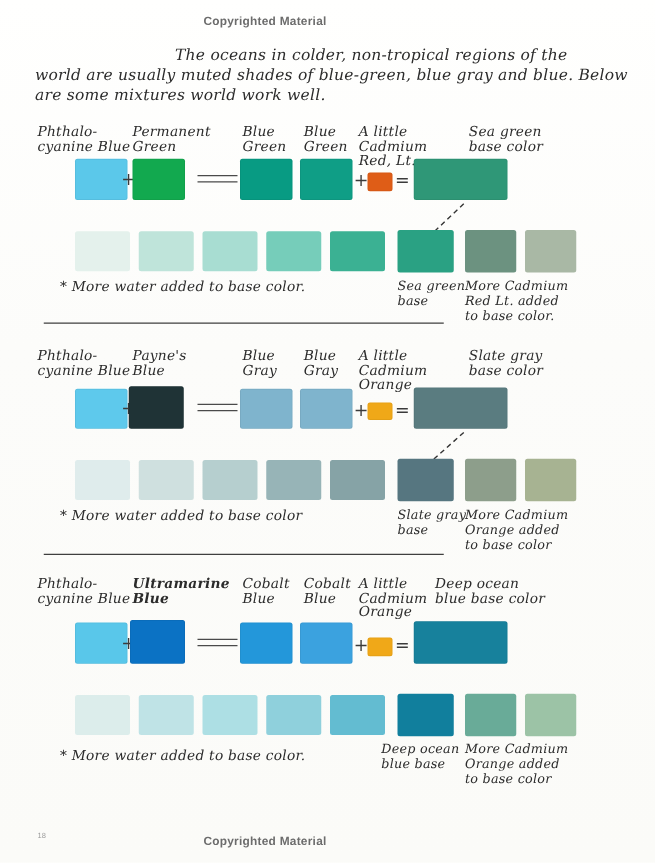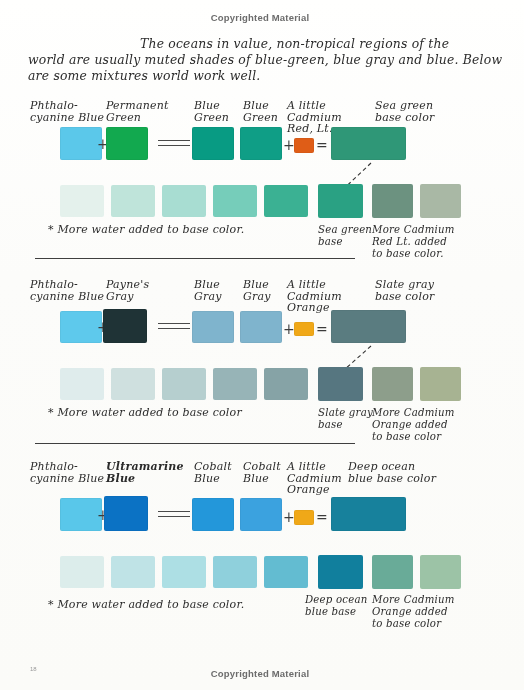--- a/index.html
+++ b/index.html
@@ -7,21 +7,21 @@
   body{
     width:524px;height:690px;position:relative;overflow:hidden;
     font-family:"DejaVu Sans", sans-serif;
     background:#fdfdfb;
   }
   .page{position:absolute;left:0;top:0;width:524px;height:690px;
         background:linear-gradient(180deg,#fffffe 0%,#fcfcfa 40%,#fbfbf8 100%);}
   .copyright{
     position:absolute;left:0;width:424px;text-align:center;
     font-family:"Liberation Sans", sans-serif;
-    font-size:9.5px;color:#6c6c6c;letter-spacing:.2px;font-weight:600;padding-left:48px;
+    font-size:9.5px;color:#6c6c6c;letter-spacing:.2px;font-weight:600;
   }
   .copyright.top{top:12px;}
   .copyright.bottom{top:668px;}
   .pagenum{
     position:absolute;left:30px;top:666px;font-size:6px;color:#9a9a9a;
     font-family:"Liberation Sans", sans-serif;
   }
 
   
   .hand{
@@ -63,21 +63,21 @@
   svg{display:block;overflow:visible;}
 </style>
 </head>
 <body>
 
 <div class="page">
 
   <div class="copyright top">Copyrighted Material</div>
 
   <div class="hand intro">
-    <div>The oceans in value, non-tropical regions of the</div>
+    <div>The oceans in colder, non-tropical regions of the</div>
     <div class="l2">world are usually muted shades of blue-green, blue gray and blue. Below</div>
     <div class="l3">are some mixtures world work well.</div>
   </div>
 
   <div class="sec" id="sec1" style="top:0">
 
     <div class="hand lbl" style="left:30px;top:100px;">Phthalo-
 cyanine Blue</div>
     <div class="hand lbl" style="left:106px;top:100px;">Permanent
 Green</div>
@@ -130,21 +130,21 @@
 to base color.</div>
 
     <div class="rule" style="left:35px;top:258px;width:320px;"></div>
   </div>
 
   <div class="sec" id="sec2" style="top:0">
 
     <div class="hand lbl" style="left:30px;top:279px;">Phthalo-
 cyanine Blue</div>
     <div class="hand lbl" style="left:106px;top:279px;">Payne's
-Gray</div>
+Blue</div>
     <div class="hand lbl" style="left:194px;top:279px;">Blue
 Gray</div>
     <div class="hand lbl" style="left:243px;top:279px;">Blue
 Gray</div>
     <div class="hand lbl" style="left:287px;top:279px;">A little
 Cadmium
 Orange</div>
     <div class="hand lbl" style="left:375px;top:279px;">Slate gray
 base color</div>
 

